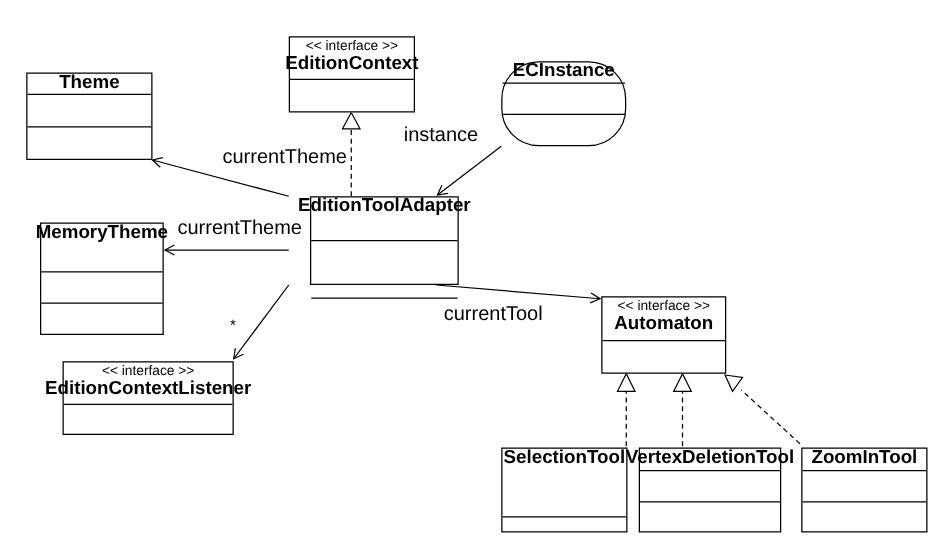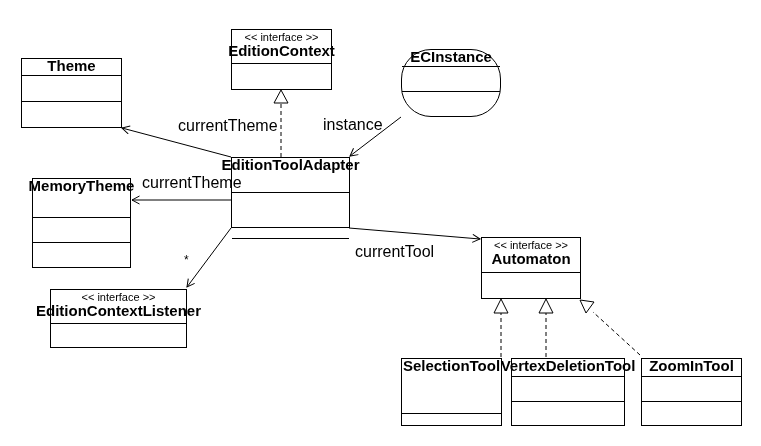--- a/index.html
+++ b/index.html
@@ -128,21 +128,21 @@
   </div>
 
   <div class="uml-class" style="left:32px;top:178px;width:99px;height:90px;">
     <div class="uml-title">
       <div class="uml-name">MemoryTheme</div>
     </div>
     <div class="uml-comp" style="height:25px;"></div>
     <div class="uml-comp" style="height:25px;"></div>
   </div>
 
-  <div class="uml-class" style="left:231px;top:157px;width:119px;height:71px;gap:20px;">
+  <div class="uml-class" style="left:248px;top:157px;width:119px;height:71px;gap:20px;">
     <div class="uml-title">
       <div class="uml-name">EditionToolAdapter</div>
     </div>
     <div class="uml-comp" style="height:26px;"></div>
     <div class="uml-comp" style="height:26px;"></div>
   </div>
 
   <div class="uml-class" style="left:50px;top:289px;width:137px;height:59px;">
     <div class="uml-title">
       <div class="uml-stereo">&lt;&lt; interface &gt;&gt;</div>
@@ -178,17 +178,17 @@
   <div class="uml-class" style="left:641px;top:358px;width:101px;height:68px;">
     <div class="uml-title">
       <div class="uml-name">ZoomInTool</div>
     </div>
     <div class="uml-comp" style="height:25px;"></div>
     <div class="uml-comp" style="height:24px;"></div>
   </div>
 
   <div class="edge-label" style="left:178px;top:117px;">currentTheme</div>
   <div class="edge-label" style="left:142px;top:174px;">currentTheme</div>
-  <div class="edge-label" style="left:323px;top:116px;">instance</div>
+  <div class="edge-label" style="left:323px;top:100px;">instance</div>
   <div class="edge-label" style="left:355px;top:243px;">currentTool</div>
   <div class="edge-label mult" style="left:184px;top:253px;">*</div>
 
 </div>
 
 </body></html>

